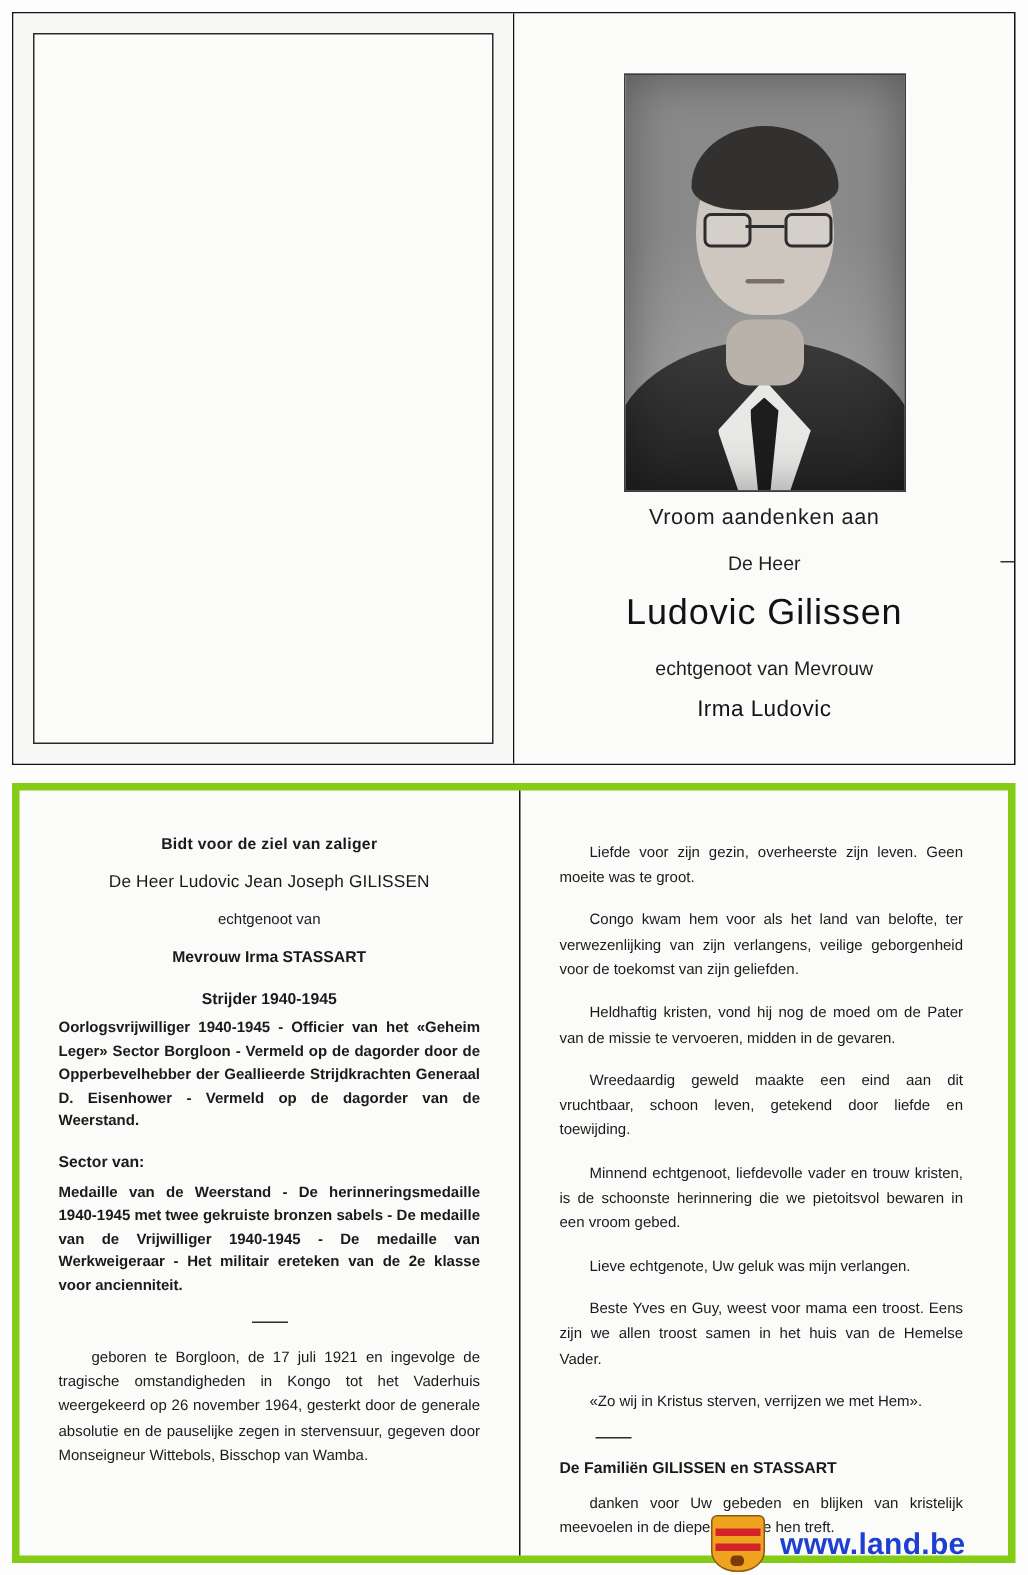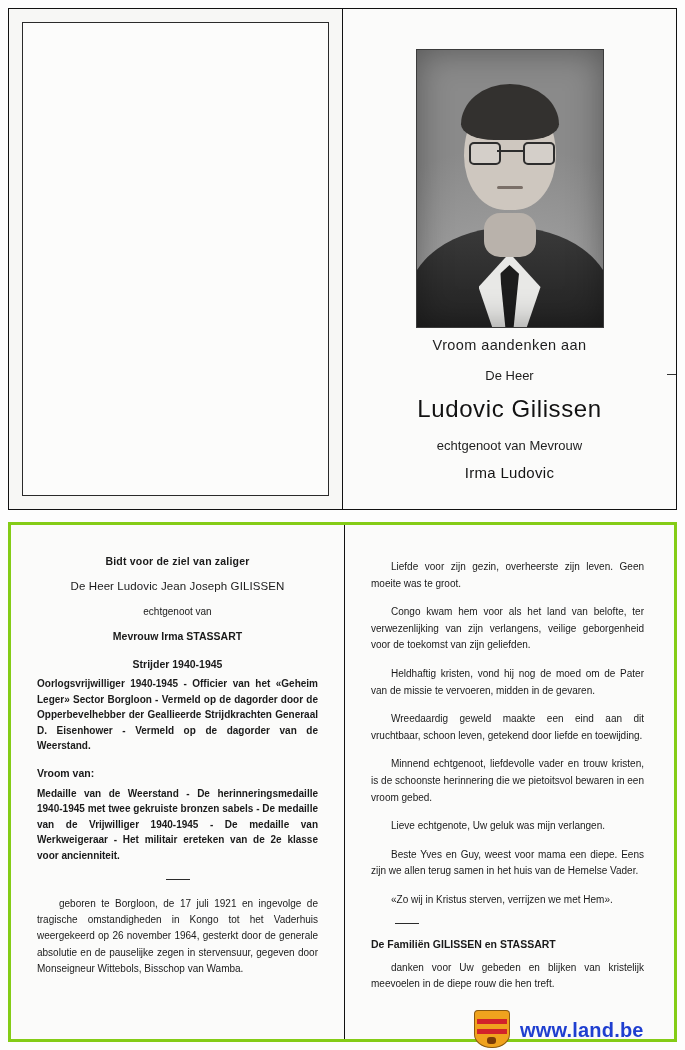--- a/index.html
+++ b/index.html
@@ -213,21 +213,21 @@
     background: #333;
   }
 
   
   .card-bottom {
     position: absolute;
     left: 8px;
     top: 522px;
     width: 669px;
     height: 520px;
-    border: 3px solid #84cc16;
+    border: 5px solid #84cc16;
     background: #fbfbfa;
     box-sizing: border-box;
     display: flex;
   }
   .panel-left-bottom {
     width: 334px;
     height: 100%;
     box-sizing: border-box;
     border-right: 1px solid #111;
     padding: 30px 26px 10px 26px;
@@ -423,36 +423,36 @@
 
     <div class="panel-left-bottom">
       <div class="c t-head1">Bidt voor de ziel van zaliger</div>
       <div class="c t-name">De Heer Ludovic Jean Joseph GILISSEN</div>
       <div class="c t-small">echtgenoot van</div>
       <div class="c t-spouse">Mevrouw Irma STASSART</div>
 
       <div class="c t-block-title">Strijder  1940-1945</div>
       <div class="j t-block">Oorlogsvrijwilliger 1940-1945 - Officier van het «Geheim Leger» Sector Borgloon - Vermeld op de dagorder door de Opperbevelhebber der Geallieerde Strijdkrachten Generaal D. Eisenhower - Vermeld op de dagorder van de Weerstand.</div>
 
-      <div class="t-holder">Vroom van:</div>
+      <div class="t-holder">Sector van:</div>
       <div class="j t-block">Medaille van de Weerstand - De herinneringsmedaille 1940-1945 met twee gekruiste bronzen sabels - De medaille van de Vrijwilliger 1940-1945 - De medaille van Werkweigeraar - Het militair ereteken van de 2e klasse voor ancienniteit.</div>
 
       <div class="rule"></div>
 
       <div class="j t-para t-para-first">geboren te Borgloon, de 17 juli 1921 en ingevolge de tragische omstandigheden in Kongo tot het Vaderhuis weergekeerd op 26 november 1964, gesterkt door de generale absolutie en de pauselijke zegen in stervensuur, gegeven door Monseigneur Wittebols, Bisschop van Wamba.</div>
     </div>
 
     <div class="panel-right-bottom">
       <div class="t-para-r">Liefde voor zijn gezin, overheerste zijn leven. Geen moeite was te groot.</div>
       <div class="t-para-r">Congo kwam hem voor als het land van belofte, ter verwezenlijking van zijn verlangens, veilige geborgenheid voor de toekomst van zijn geliefden.</div>
       <div class="t-para-r">Heldhaftig kristen, vond hij nog de moed om de Pater van de missie te vervoeren, midden in de gevaren.</div>
       <div class="t-para-r">Wreedaardig geweld maakte een eind aan dit vruchtbaar, schoon leven, getekend door liefde en toewijding.</div>
       <div class="t-para-r">Minnend echtgenoot, liefdevolle vader en trouw kristen, is de schoonste herinnering die we pietoitsvol bewaren in een vroom gebed.</div>
       <div class="t-para-r">Lieve echtgenote, Uw geluk was mijn verlangen.</div>
-      <div class="t-para-r">Beste Yves en Guy, weest voor mama een diepe. Eens zijn we allen terug samen in het huis van de Hemelse Vader.</div>
+      <div class="t-para-r">Beste Yves en Guy, weest voor mama een troost. Eens zijn we allen troost samen in het huis van de Hemelse Vader.</div>
       <div class="t-quote">«Zo wij in Kristus sterven, verrijzen we met Hem».</div>
 
       <div class="rule-r"></div>
 
       <div class="t-fam">De Familiën GILISSEN en STASSART</div>
       <div class="t-para-r">danken voor Uw gebeden en blijken van kristelijk meevoelen in de diepe rouw die hen treft.</div>
     </div>
   </div>
 
   <div class="footer">

